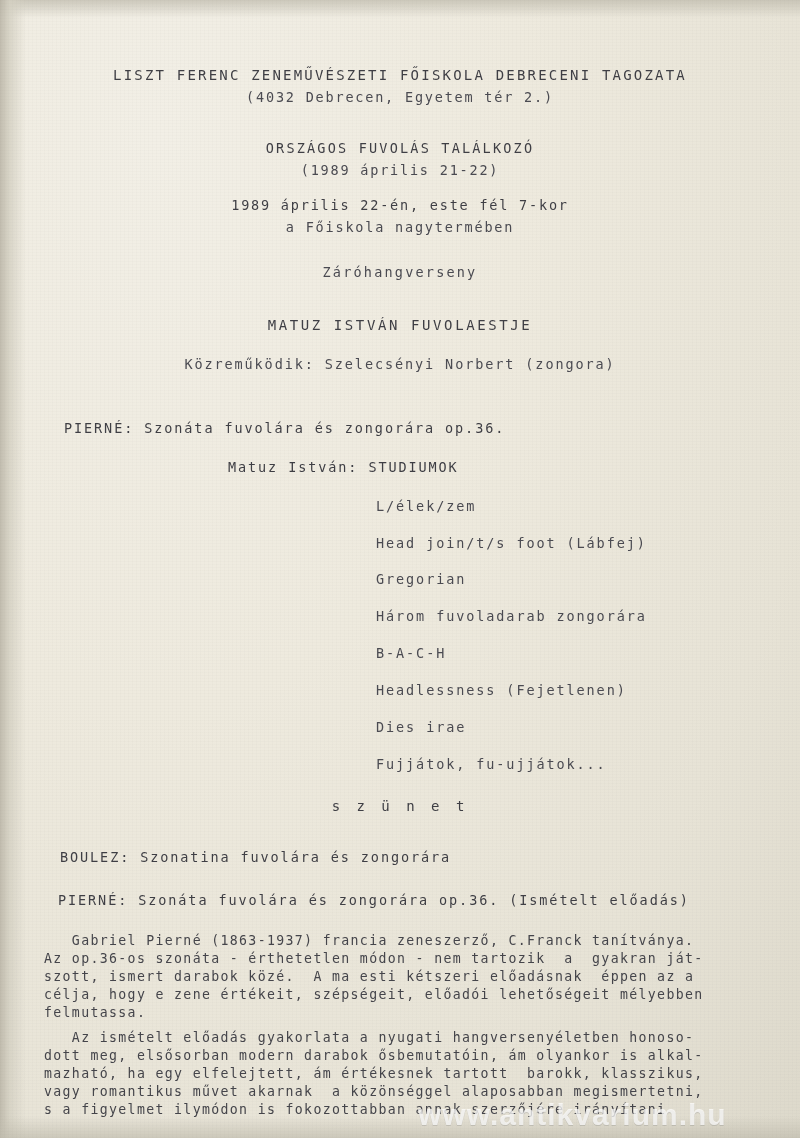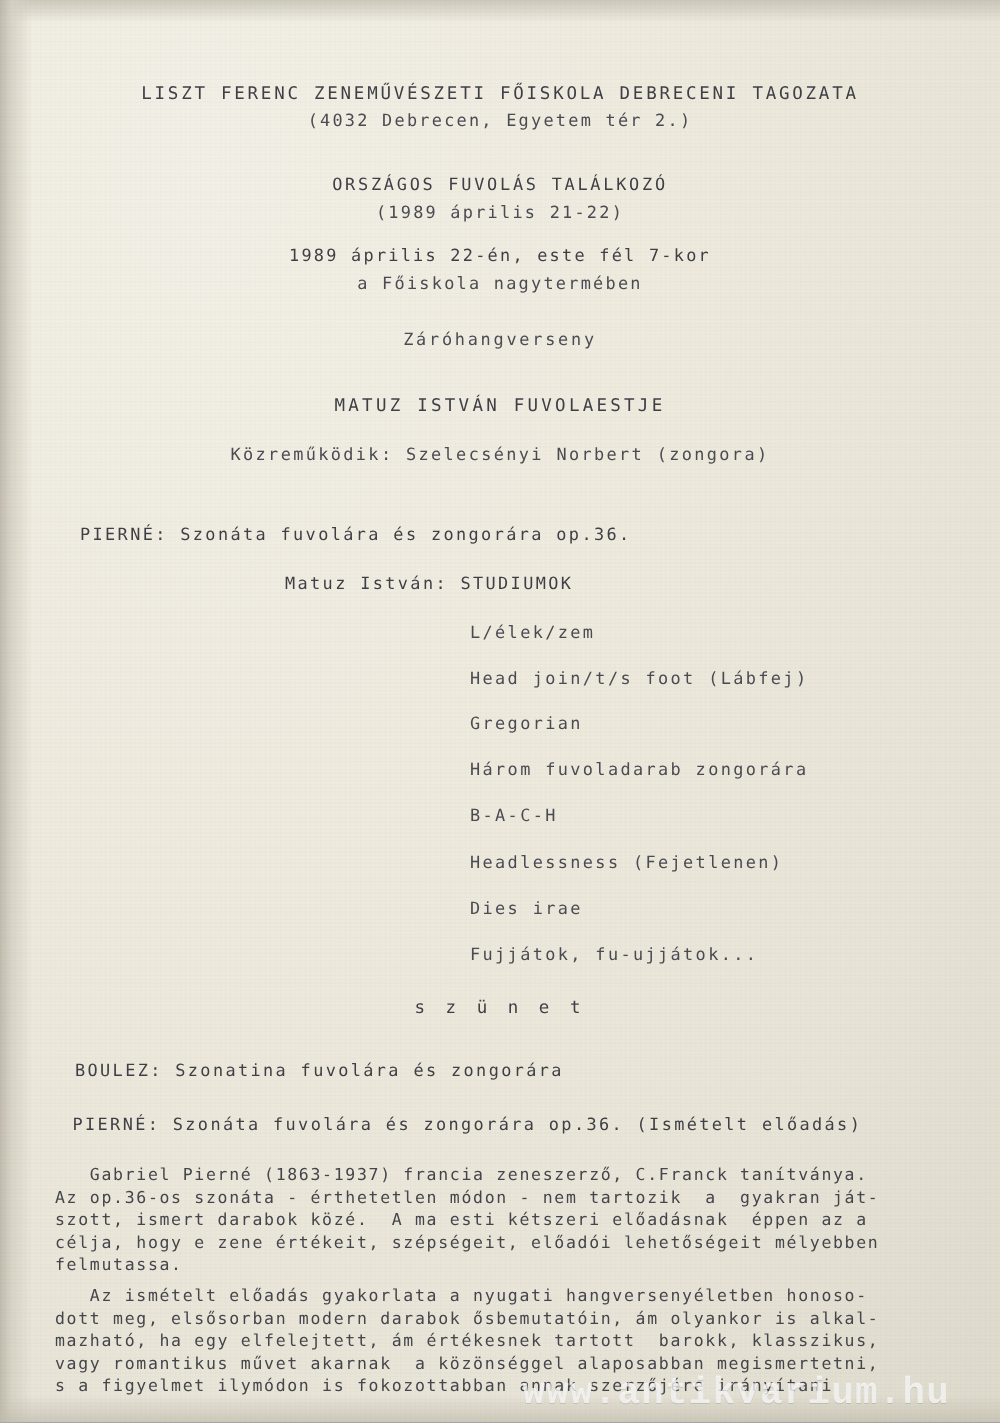--- a/index.html
+++ b/index.html
@@ -70,21 +70,21 @@
     font-size: 13.2px;
     letter-spacing: 1.35px;
     line-height: 17.5px;
     color: #45454b;
   }
 
   .watermark {
     position: absolute;
     left: 418px;
     bottom: 6px;
-    font-family: Liberation Mono, monospace;
+    font-family: Liberation Sans, sans-serif;
     font-size: 30px;
     font-weight: 700;
     letter-spacing: 1px;
     color: rgba(255,255,255,0.72);
     text-shadow: 0 1px 0 rgba(120,120,120,0.25);
     pointer-events: none;
   }
 </style>
 </head>
 <body>

